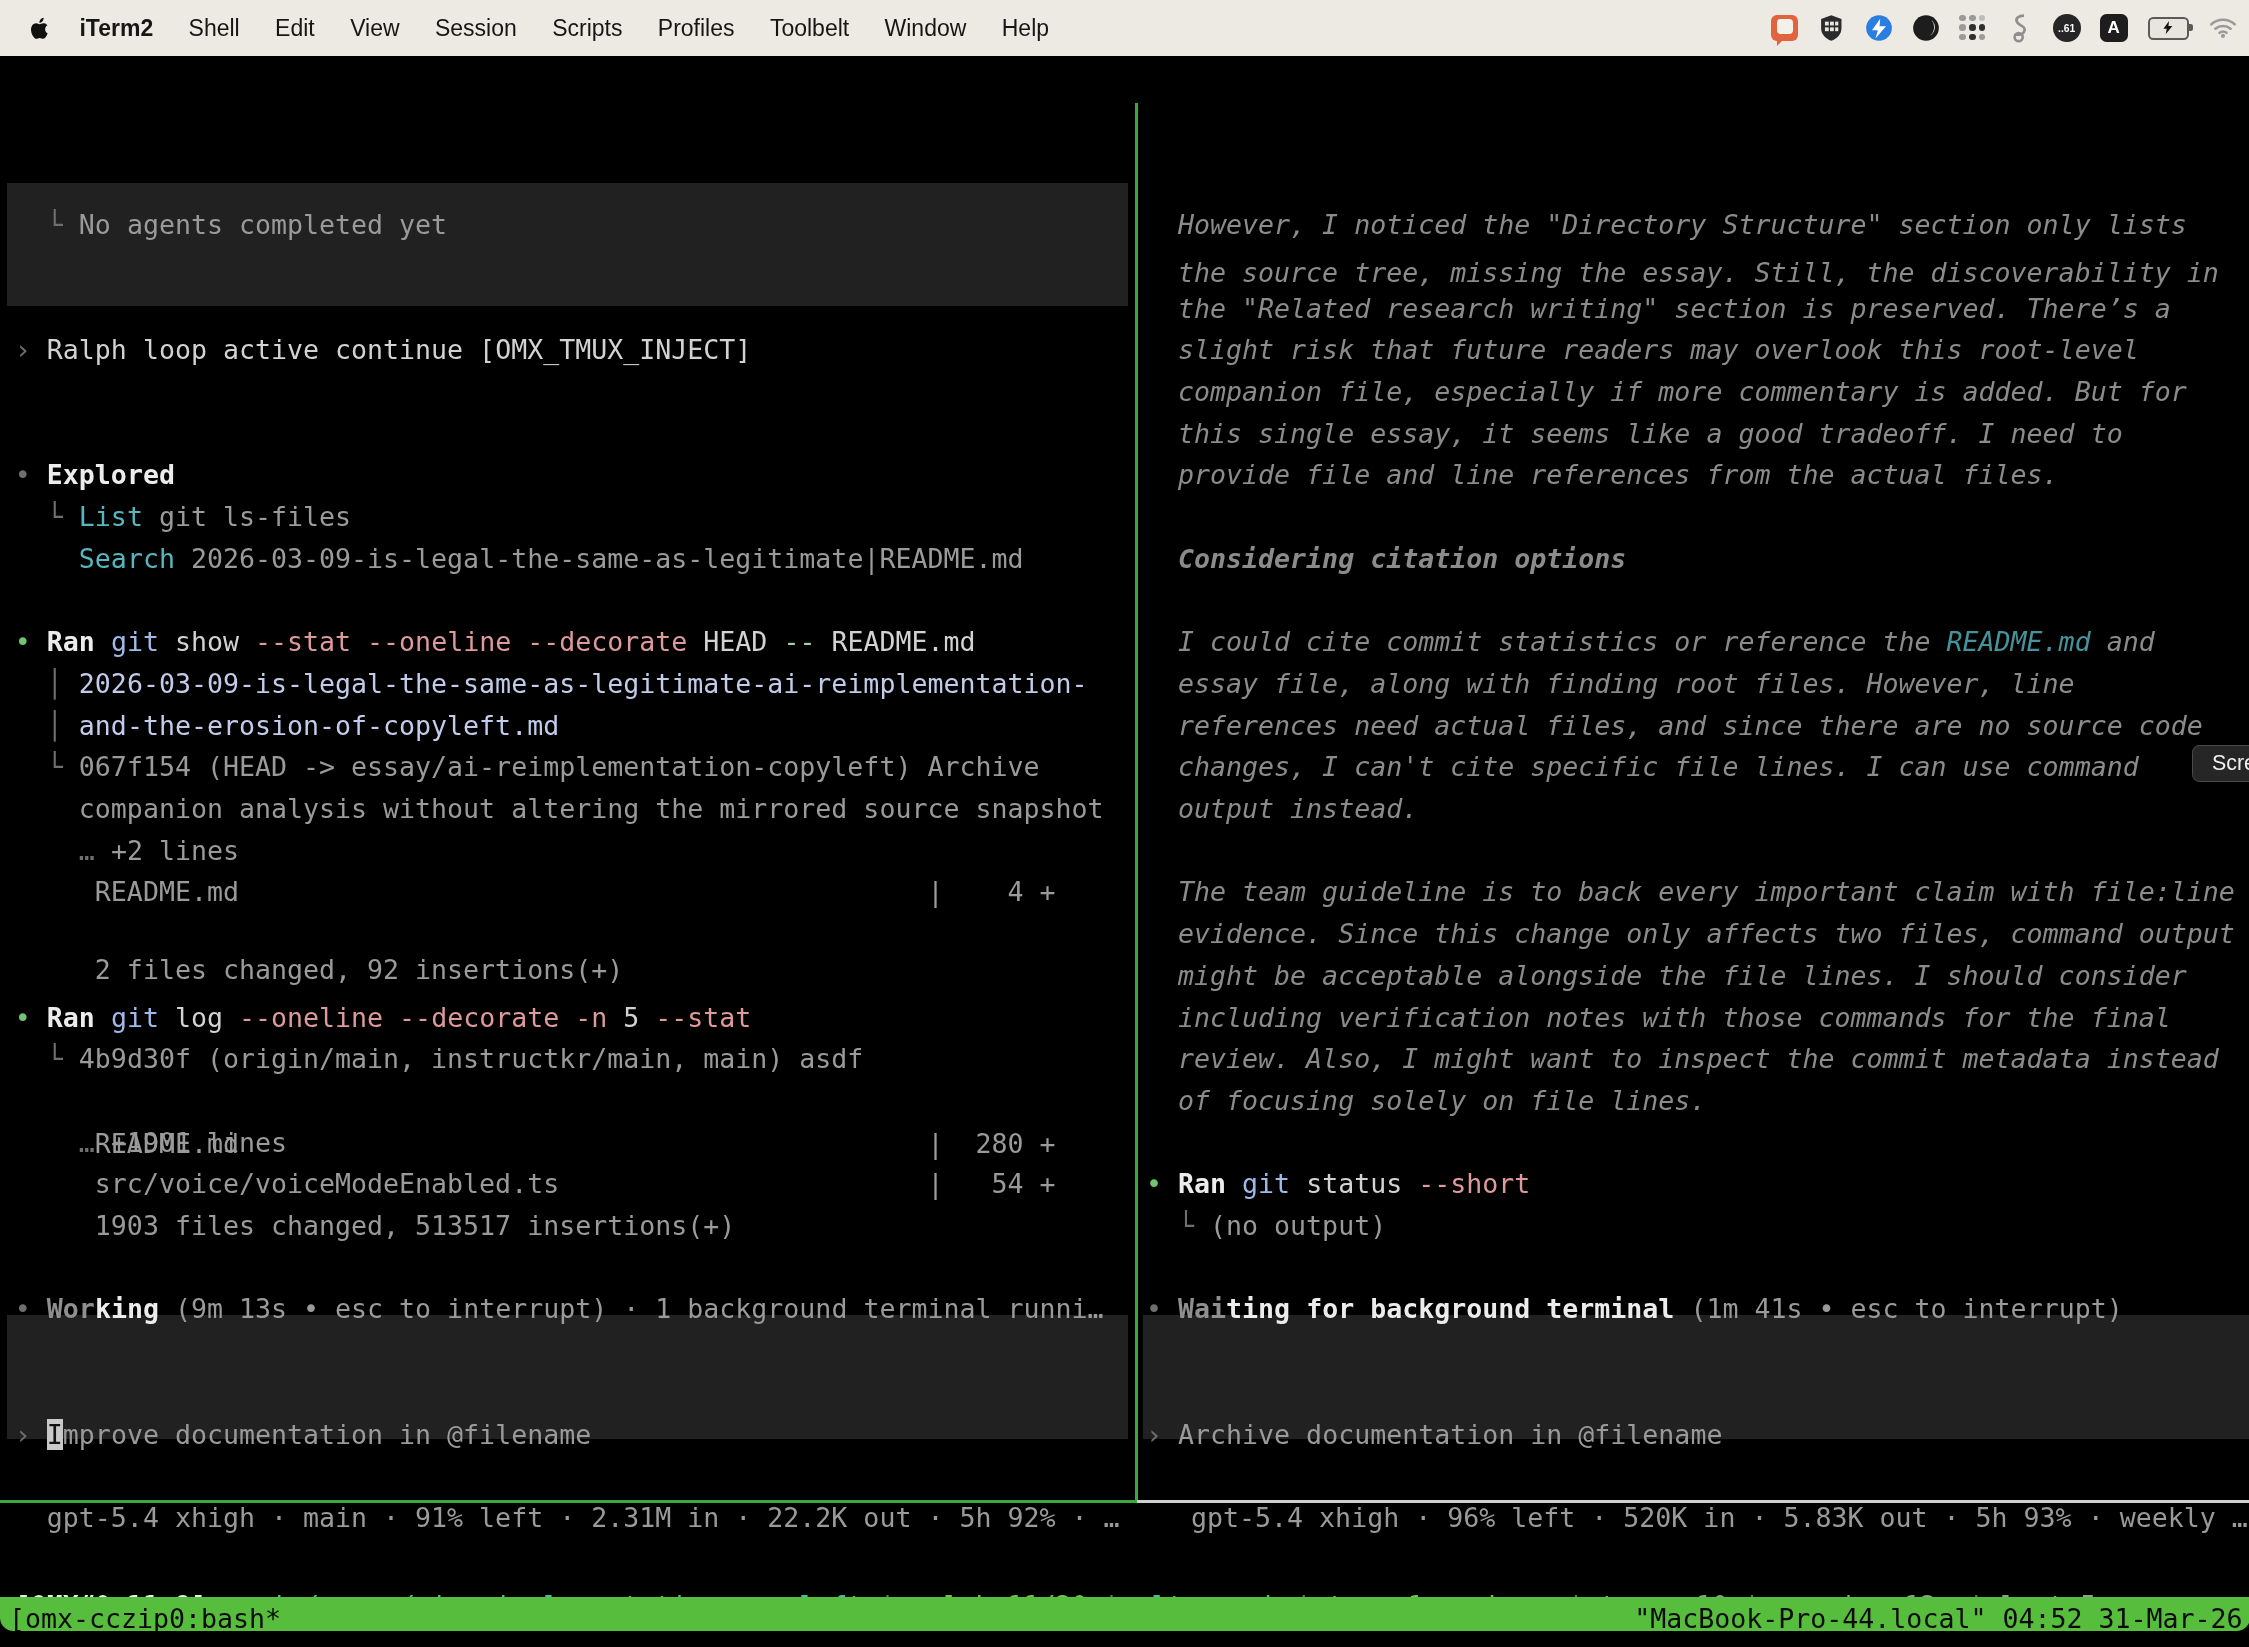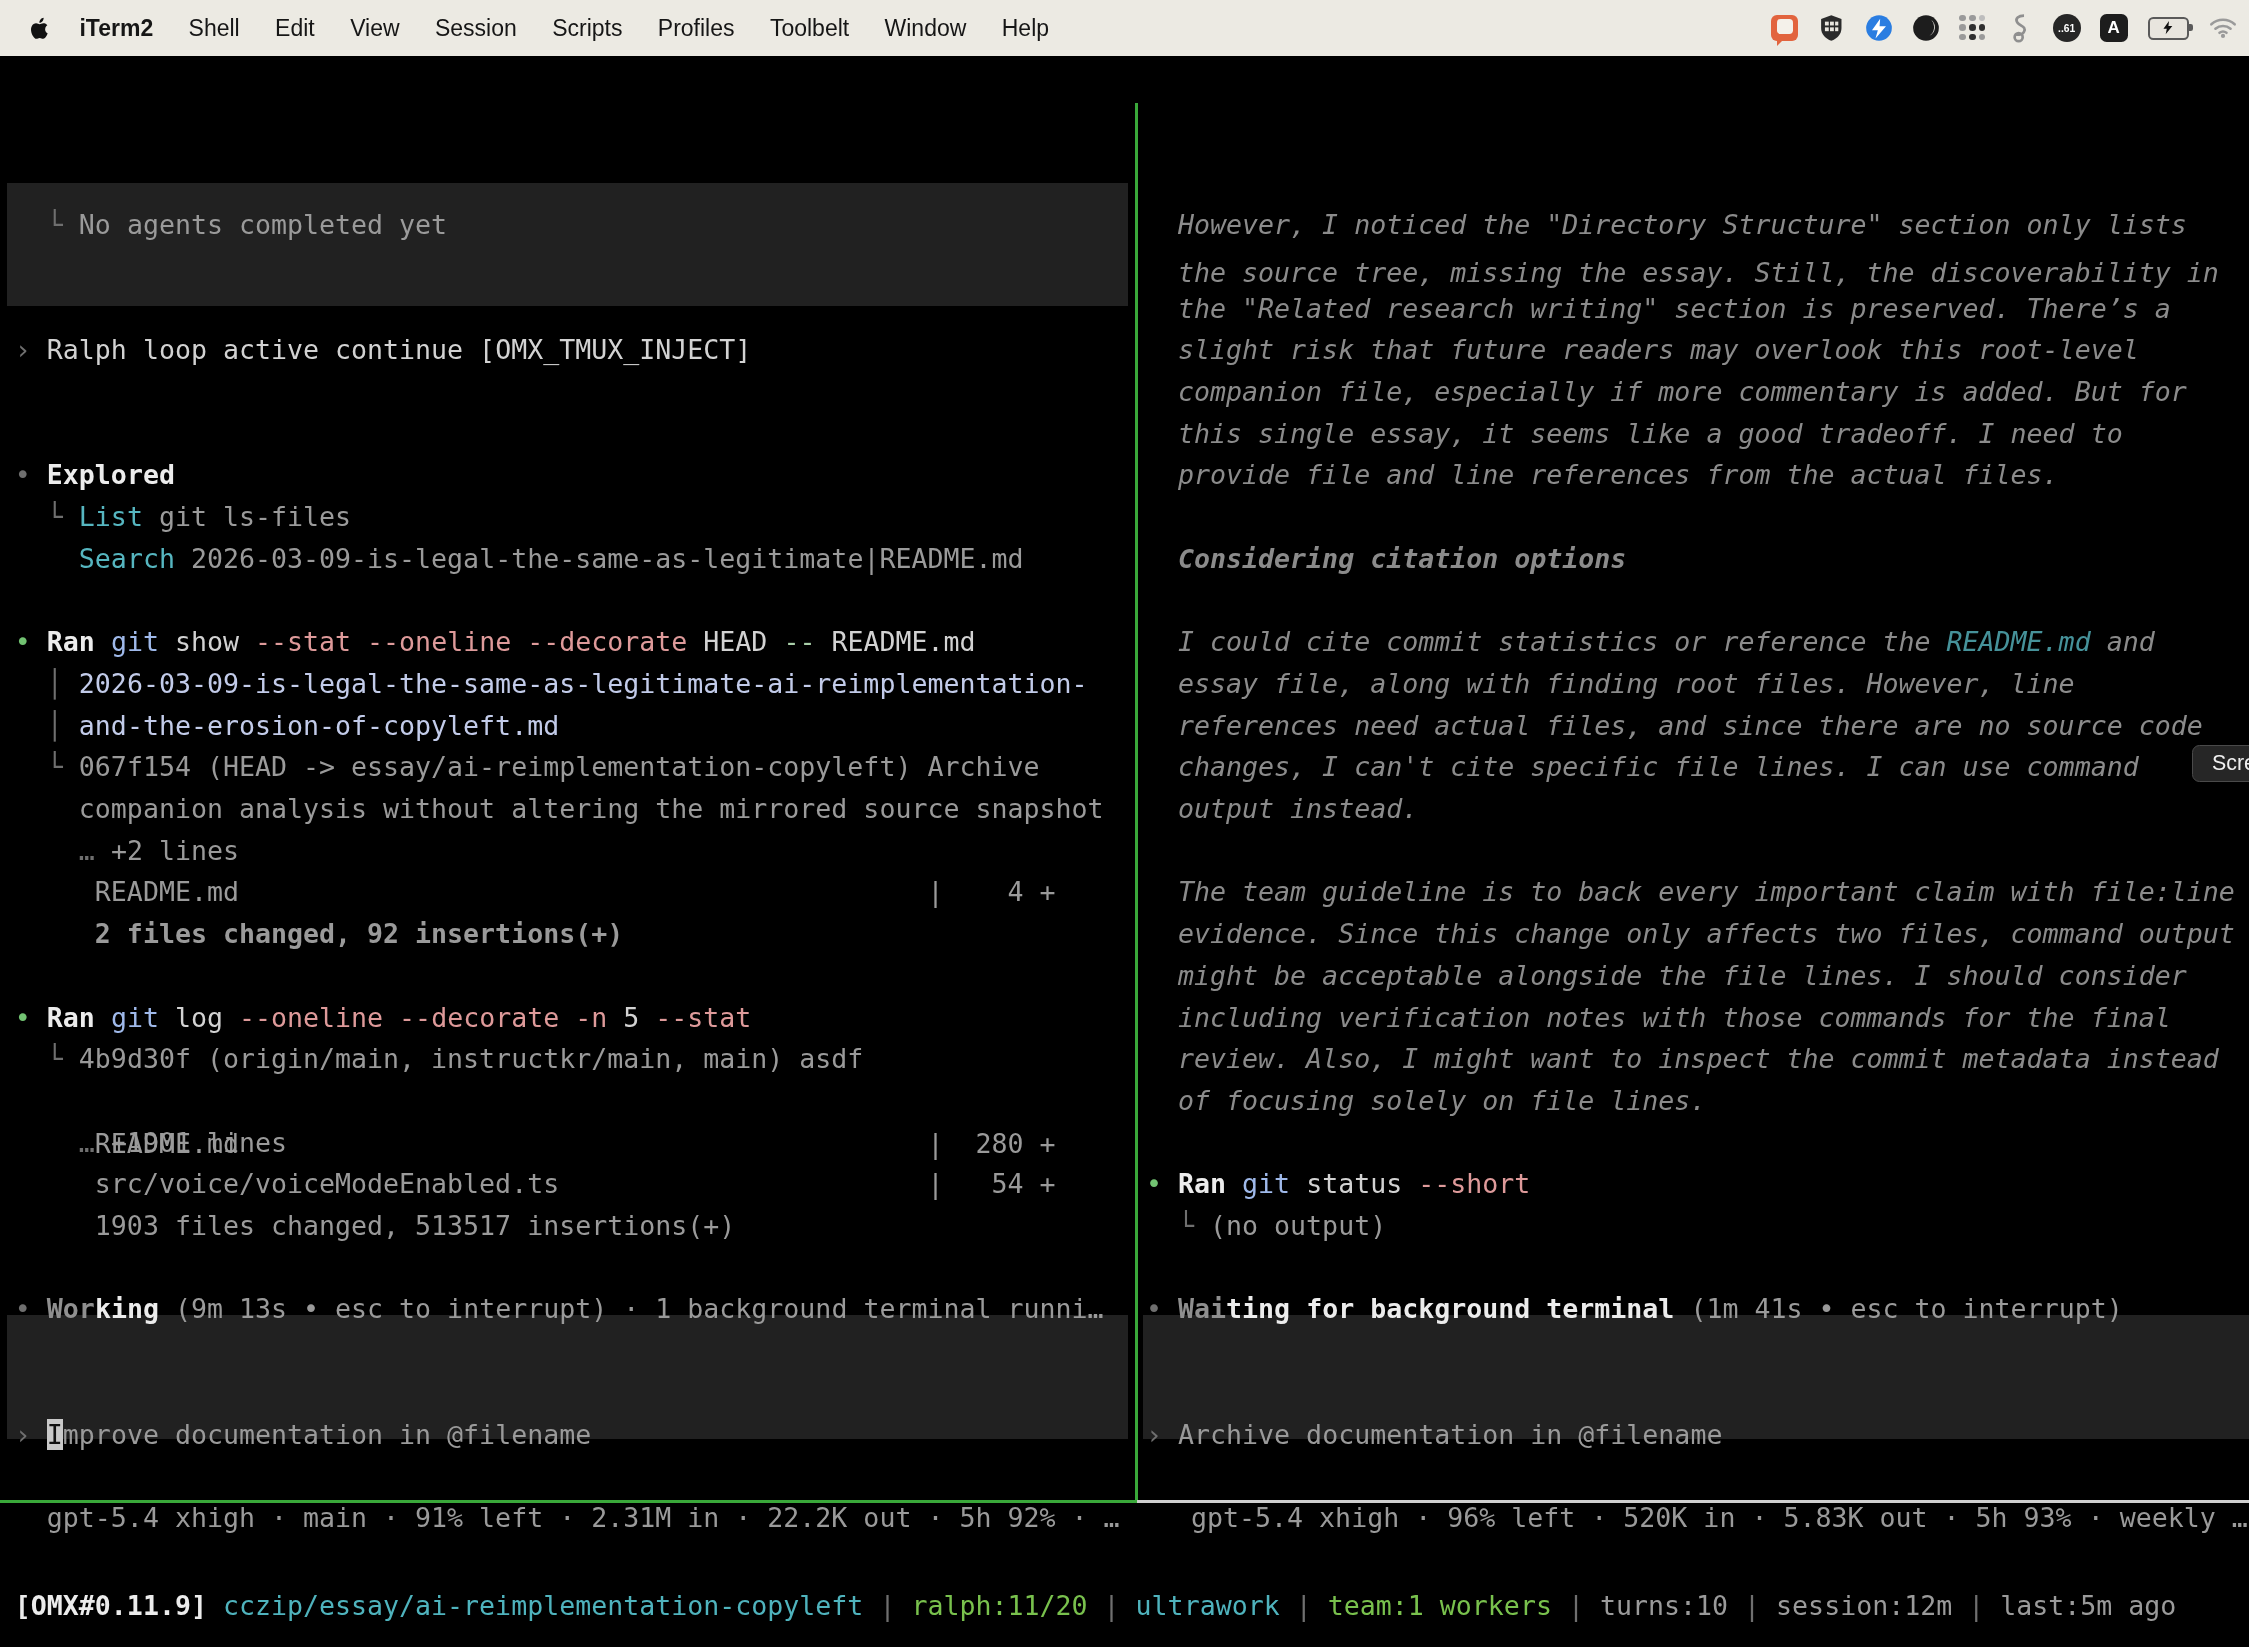--- a/index.html
+++ b/index.html
@@ -174,21 +174,21 @@
         <div class="tline" style="left: 14.8px; top: 351px;"><span class="s-dg">• </span><span class="s-wb">Explored</span></div>
         <div class="tline" style="left: 14.8px; top: 393px;"><span class="s-dg">  └ </span><span class="s-cy">List</span><span class="s-g"> git ls-files</span></div>
         <div class="tline" style="left: 14.8px; top: 435px;"><span class="s-g">    </span><span class="s-cy">Search</span><span class="s-g"> 2026-03-09-is-legal-the-same-as-legitimate|README.md</span></div>
         <div class="tline" style="left: 14.8px; top: 518px;"><span class="s-gn">• </span><span class="s-wb">Ran</span><span class="s-w"> </span><span class="s-bl">git</span><span class="s-w"> show </span><span class="s-pk">--stat --oneline --decorate</span><span class="s-w"> HEAD </span><span class="s-mint">--</span><span class="s-w"> README.md</span></div>
         <div class="tline" style="left: 14.8px; top: 560px;"><span class="s-dg">  │ </span><span class="s-lav">2026-03-09-is-legal-the-same-as-legitimate-ai-reimplementation-</span></div>
         <div class="tline" style="left: 14.8px; top: 602px;"><span class="s-dg">  │ </span><span class="s-lav">and-the-erosion-of-copyleft.md</span></div>
         <div class="tline" style="left: 14.8px; top: 643px;"><span class="s-dg">  └ </span><span class="s-g">067f154 (HEAD -&gt; essay/ai-reimplementation-copyleft) Archive</span></div>
         <div class="tline" style="left: 14.8px; top: 685px;"><span class="s-g">    companion analysis without altering the mirrored source snapshot</span></div>
         <div class="tline" style="left: 14.8px; top: 727px;"><span class="s-dg">    … </span><span class="s-g">+2 lines</span></div>
         <div class="tline" style="left: 14.8px; top: 768px;"><span class="s-g">     README.md                                           |    4 +</span></div>
-        <div class="tline" style="left: 14.8px; top: 810px; font-weight: bold;"><span class="s-g">     2 files changed, 92 insertions(+)</span></div>
+        <div class="tline" style="left: 14.8px; top: 846px;"><span class="s-g">     2 files changed, 92 insertions(+)</span></div>
         <div class="tline" style="left: 14.8px; top: 894px;"><span class="s-gn">• </span><span class="s-wb">Ran</span><span class="s-w"> </span><span class="s-bl">git</span><span class="s-w"> log </span><span class="s-pk">--oneline --decorate -n</span><span class="s-w"> 5 </span><span class="s-pk">--stat</span></div>
         <div class="tline" style="left: 14.8px; top: 935px;"><span class="s-dg">  └ </span><span class="s-g">4b9d30f (origin/main, instructkr/main, main) asdf</span></div>
         <div class="tline" style="left: 14.8px; top: 1020px;"><span class="s-g">     README.md                                           |  280 +</span></div>
         <div class="tline" style="left: 14.8px; top: 1019px;"><span class="s-dg">    … </span><span class="s-g">+1901 lines</span></div>
         <div class="tline" style="left: 14.8px; top: 1060px;"><span class="s-g">     src/voice/voiceModeEnabled.ts                       |   54 +</span></div>
         <div class="tline" style="left: 14.8px; top: 1102px;"><span class="s-g">     1903 files changed, 513517 insertions(+)</span></div>
         <div class="tline" style="left: 14.8px; top: 1185px;"><span class="s-dg">• </span><span class="s-shim">Wor</span><span class="s-wb">king</span><span class="s-g"> (9m 13s • esc to interrupt) · 1 background terminal runni…</span></div>
         <div class="tline" style="left: 14.8px; top: 1311px;"><span class="s-dg">› </span><span class="s-cur">I</span><span class="s-g">mprove documentation in @filename</span></div>
         <div class="tline" style="left: 14.8px; top: 1394px;"><span class="s-g">  gpt-5.4 xhigh · main · 91% left · 2.31M in · 22.2K out · 5h 92% · …</span></div>
       </div>
@@ -218,14 +218,18 @@
         <div class="tline" style="left: 1146px; top: 1311px;"><span class="s-dg">› </span><span class="s-g">Archive documentation in @filename</span></div>
         <div class="tline" style="left: 1159px; top: 1394px;"><span class="s-g">  gpt-5.4 xhigh · 96% left · 520K in · 5.83K out · 5h 93% · weekly …</span></div>
       </div>
     <div>
         <div class="tline" style="left: 14.8px; top: 1482px;"><span class="s-wb">[OMX#0.11.9] </span><span class="s-cy2">cczip/essay/ai-reimplementation-copyleft</span><span class="s-dg"> | </span><span class="s-gn2">ralph:11/20</span><span class="s-dg"> | </span><span class="s-cy2">ultrawork</span><span class="s-dg"> | </span><span class="s-gn2">team:1 workers</span><span class="s-dg"> | </span><span class="s-g">turns:10</span><span class="s-dg"> | </span><span class="s-g">session:12m</span><span class="s-dg"> | </span><span class="s-g">last:5m ago</span></div>
       </div>
 
     <div class="overlay-chip">Scre</div>
   </div>
 
+  <div class="tmuxbar">
+    <span class="lft">[omx-cczip0:bash*</span>
+    <span class="rgt">"MacBook-Pro-44.local" 04:52 31-Mar-26</span>
+  </div>
 </div>
 
 
 </body></html>

